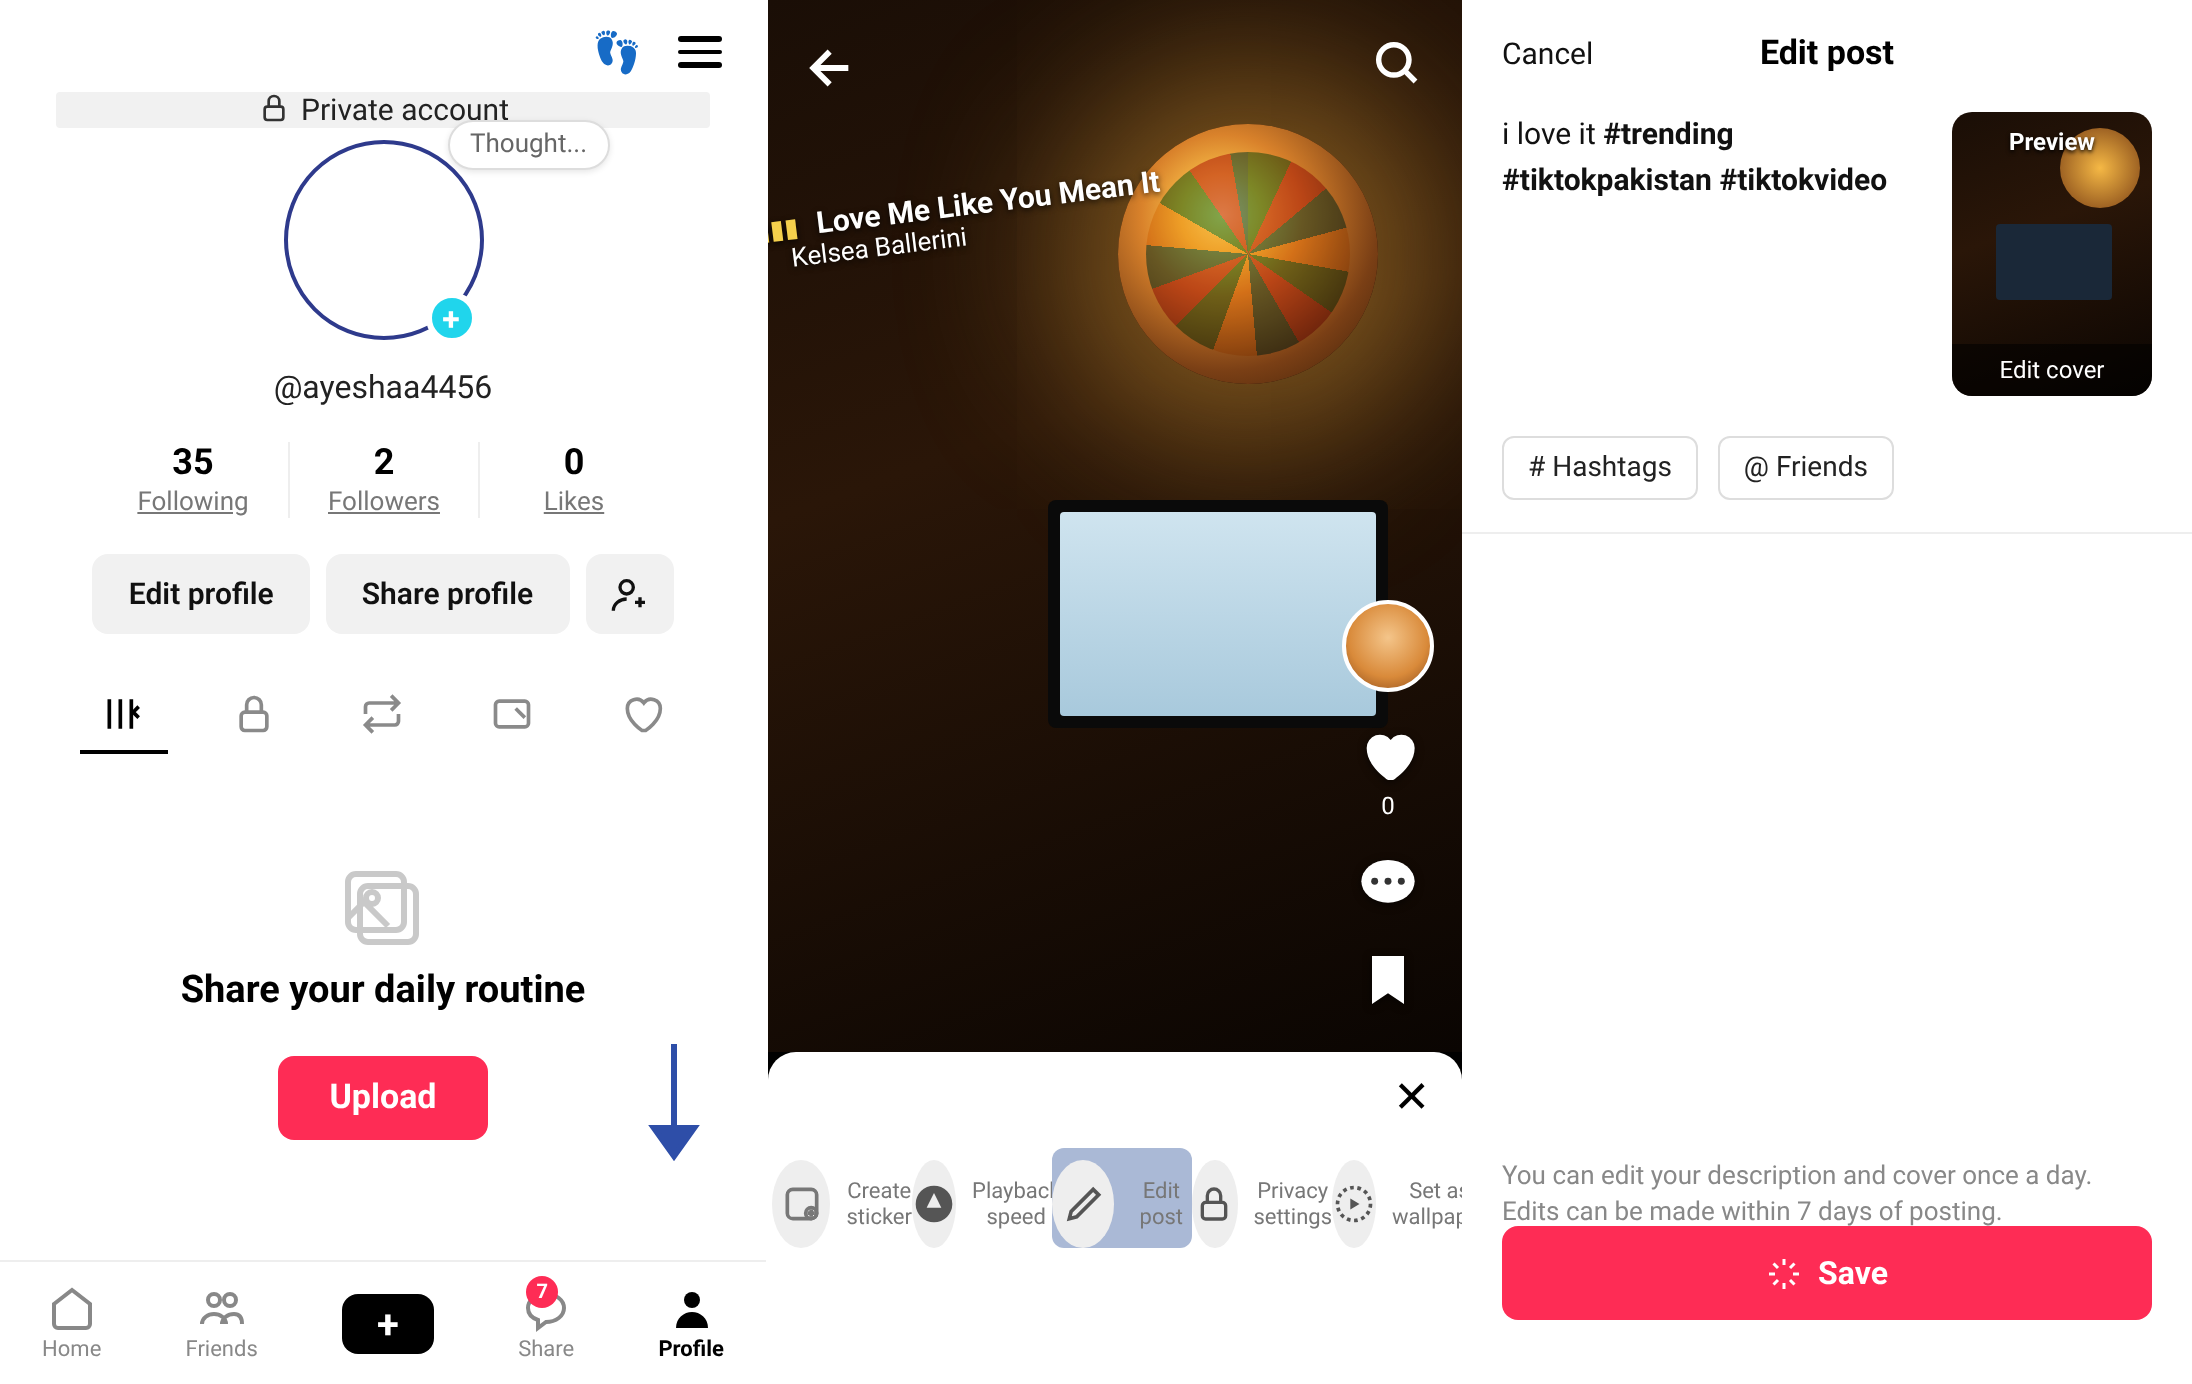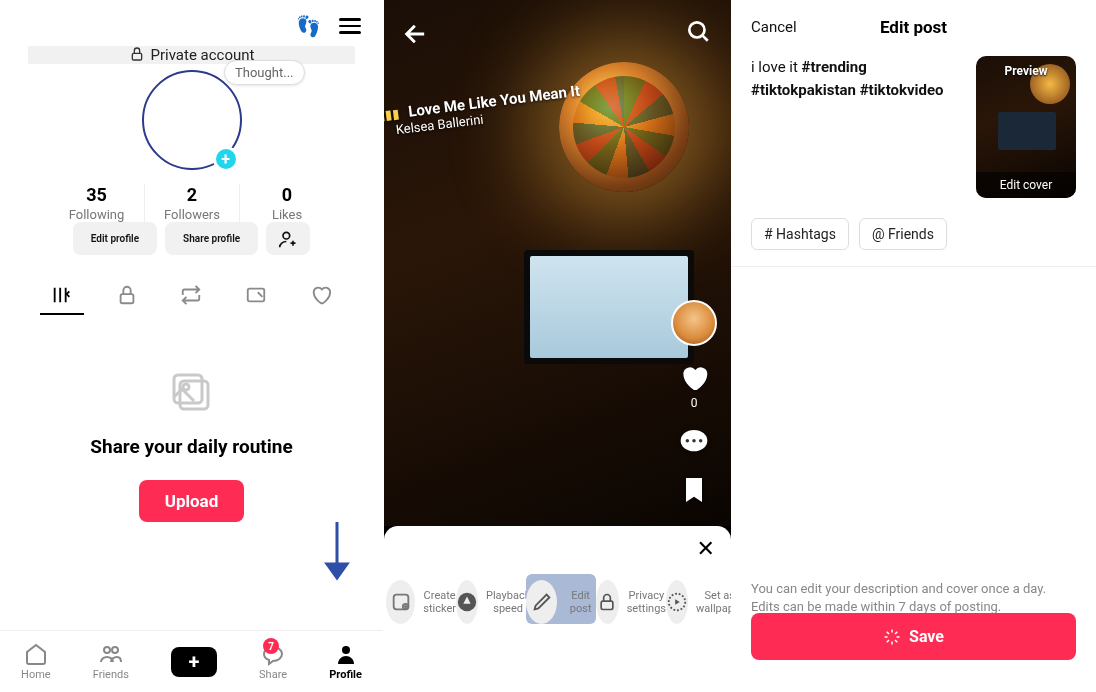--- a/index.html
+++ b/index.html
@@ -16,38 +16,38 @@
   .menu-lines span{ width:22px; height:2.5px; background:#000; border-radius:2px; }
   .private-bar { background:#f1f1f1; margin:0 28px 6px; text-align:center; font-size:15px; color:#222; border-radius:2px; }
   .private-bar svg{ vertical-align:-2px; margin-right:6px; }
 
   .avatar-wrap{ position:relative; width:110px; height:110px; margin:6px auto 4px; }
   .avatar-circle{ width:100px;height:100px;border:2px solid #2e3a8c;border-radius:50%; margin:auto; background:#fff;}
   .thought{ position:absolute; top:-10px; right:-58px; background:#fff; border:1px solid #ddd; padding:4px 10px; border-radius:14px; font-size:13px; color:#666; box-shadow:0 1px 3px rgba(0,0,0,0.1);}
   .plus-badge{ position:absolute; bottom:8px; right:8px; width:26px;height:26px;border-radius:50%; background:#20d5ec; border:3px solid #fff; color:#fff; display:flex;align-items:center;justify-content:center;font-size:16px;font-weight:bold;}
 
   .handle{ text-align:center; font-size:16px; color:#222; margin-bottom:18px;}
-  .stats{ display:flex; justify-content:center; gap:0; }
+  .stats{ display:flex; justify-content:center; gap:0; margin-bottom:18px;}
   .stat{ width:95px; text-align:center;}
   .stat .num{ font-size:18px; font-weight:700;}
-  .stat .lbl{ font-size:13px; color:#777; margin-top:2px;}
+  .stat .lbl{ font-size:13px; color:#777; margin-top:2px;text-decoration:underline;}
   .stat+.stat{ border-left:1px solid #eee;}
 
   .btnrow{ display:flex; justify-content:center; gap:8px; margin-bottom:22px;}
-  .pillbtn{ background:#f1f1f1; border:none; padding:11px 18px; border-radius:8px; font-size:10px; font-weight:600; color:#111; cursor:pointer;}
+  .pillbtn{ background:#f1f1f1; border:none; padding:11px 18px; border-radius:8px; font-size:15px; font-weight:600; color:#111; cursor:pointer;}
   .iconbtn{ background:#f1f1f1; border:none; width:44px; border-radius:8px; display:flex;align-items:center;justify-content:center; cursor:pointer;}
 
   .tabs{ display:flex; justify-content:space-around; padding:0 30px 0; }
   .tab{ width:44px; height:38px; display:flex; align-items:center; justify-content:center; color:#8a8a8a; cursor:pointer; border-bottom:2px solid transparent;}
   .tab.active{ color:#000; border-bottom:2px solid #000;}
   .tab svg{ width:22px; height:22px; }
 
   .empty{ text-align:center; margin-top:54px;}
   .empty .img-icon{ color:#c9c9c9; }
-  .empty-title{ margin-top:14px; font-size:19px; font-weight:700;}
+  .empty-title{ font-size:19px; font-weight:700;}
   .upload-btn{ margin-top:22px; background:#fe2c55; color:#fff; border:none; padding:11px 26px; font-size:17px; font-weight:700; border-radius:8px; cursor:pointer;}
 
   .arrow-down{ position:absolute; right:32px; bottom:106px; }
   .arrow-down svg{ width:28px; height:62px; }
 
   .bottom-nav{ position:absolute; bottom:0; left:0; right:0; height:62px; border-top:1px solid #eee; display:flex; justify-content:space-around; align-items:center; background:#fff;}
   .navitem{ display:flex; flex-direction:column; align-items:center; font-size:11px; color:#888; cursor:pointer; gap:2px; position:relative;}
   .navitem.active{ color:#000; font-weight:700;}
   .navitem svg{ width:24px;height:24px;}
   .create-btn{ width:46px;height:30px;background:#000;border-radius:8px;display:flex;align-items:center;justify-content:center;color:#fff;font-size:20px;font-weight:700;position:relative; cursor:pointer;}
@@ -114,20 +114,21 @@
     <svg width="16" height="16" viewBox="0 0 24 24" fill="none" stroke="#333" stroke-width="2">
         <rect x="5" y="11" width="14" height="10" rx="2"></rect>
         <path d="M8 11V7a4 4 0 0 1 8 0v4"></path>
       </svg><span>Private account</span>
   </div>
   <div class="avatar-wrap">
     <div class="thought">Thought...</div>
     <div class="avatar-circle"></div>
     <div class="plus-badge">+</div>
   </div>
+  <div class="handle">@ayeshaa4456</div>
   <div class="stats">
     <div class="stat">
         <div class="num">35</div>
         <div class="lbl">Following</div>
       </div>
     <div class="stat">
         <div class="num">2</div>
         <div class="lbl">Followers</div>
       </div>
     <div class="stat">

